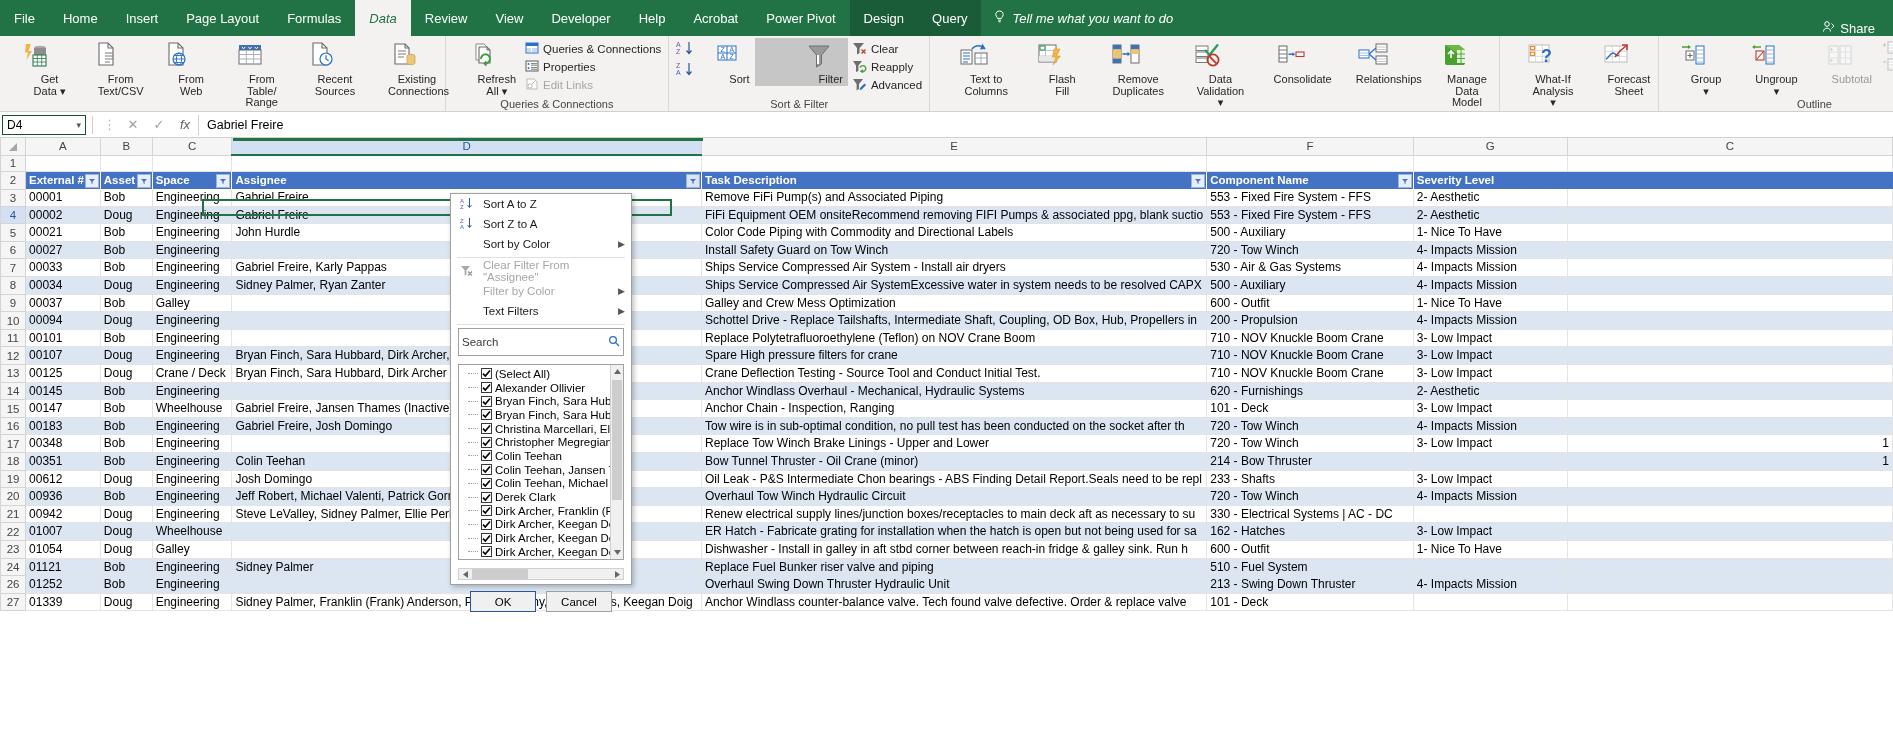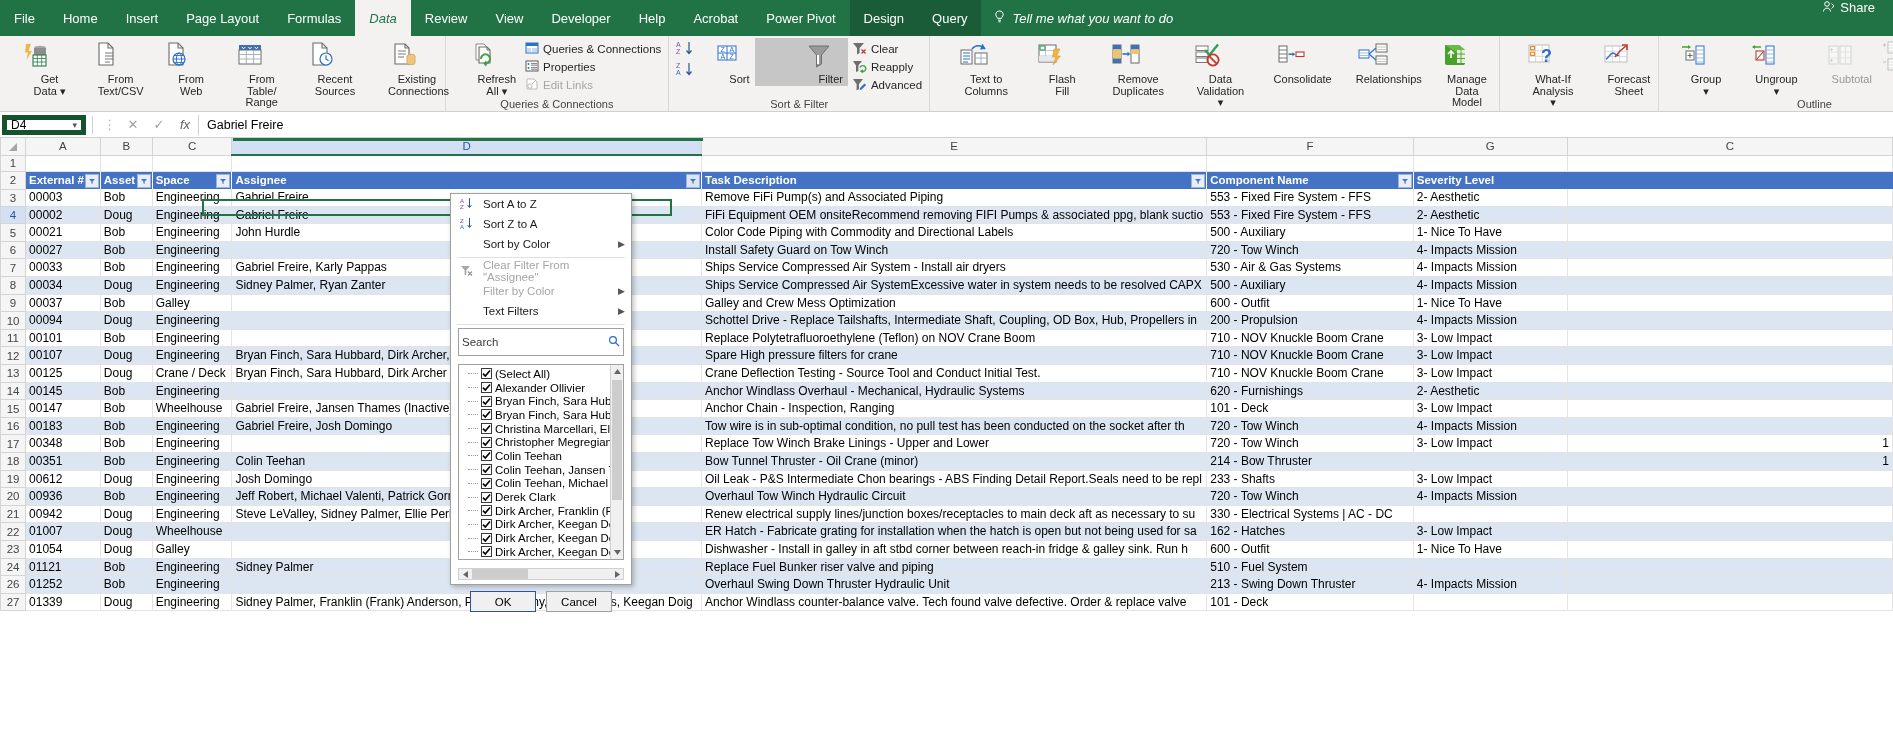--- a/index.html
+++ b/index.html
@@ -36,21 +36,21 @@
     font-style: italic;
   }
   .tellme {
     display: flex; align-items: center; gap: 6px;
     padding: 0 12px; color: #ffffff; font-size: 13px;
     font-style: italic;
   }
   .tellme svg { flex: 0 0 auto; }
   .share {
     position: absolute; right: 10px; top: 0; bottom: 0;
-    display: flex; align-items: flex-start; gap: 5px;
+    display: flex; align-items: flex-end; gap: 5px;
     color: #fff; font-size: 13px; padding: 0 8px;
   }
 
   
   .ribbon {
     height: 76px;
     background: #f3f2f1;
     border-bottom: 1px solid #d2d0ce;
     display: flex;
     align-items: stretch;
@@ -96,21 +96,21 @@
     width: 10px; height: 10px; cursor: pointer;
   }
 
   
   .fbar {
     height: 26px; display: flex; align-items: center;
     background: #ffffff; border-bottom: 1px solid #d2d0ce;
   }
   .namebox {
     width: 84px; height: 20px; margin-left: 2px;
-    border: 5px solid #14532d; background: #fff;
+    border: 1px solid #14532d; background: #fff;
     display: flex; align-items: center; padding: 0 4px;
     font-size: 12px; color: #000;
   }
   .namebox .nb-val { flex: 1; }
   .fbar-sep { width: 1px; height: 18px; background: #d2d0ce; margin: 0 6px; }
   .fbar-btn { width: 26px; text-align: center; color: #a0a0a0; font-size: 13px; cursor: pointer;}
   .fbar-input {
     flex: 1; height: 20px; border-left: 1px solid #d2d0ce;
     display: flex; align-items: center; padding-left: 8px;
     font-size: 12.5px; color: #000;
@@ -790,21 +790,21 @@
       </td>
       <td class="fhdr" style="border-right:none">
         <span>Severity Level</span>
       </td>
       <td class="fhdr" style="border-right:none"></td>
     </tr>
     </tbody>
       <tbody id="databody">
         <tr>
           <td class="rowhdr">3</td>
-          <td class="cell">00003</td>
+          <td class="cell">00001</td>
           <td class="cell">Bob</td>
           <td class="cell">Engineering</td>
           <td class="cell">Gabriel Freire</td>
           <td class="cell">Remove FiFi Pump(s) and Associated Piping</td>
           <td class="cell">553 - Fixed Fire System - FFS</td>
           <td class="cell">2- Aesthetic</td>
           <td class="cell right"></td>
         </tr>
         <tr>
           <td class="rowhdr sel">4</td>

